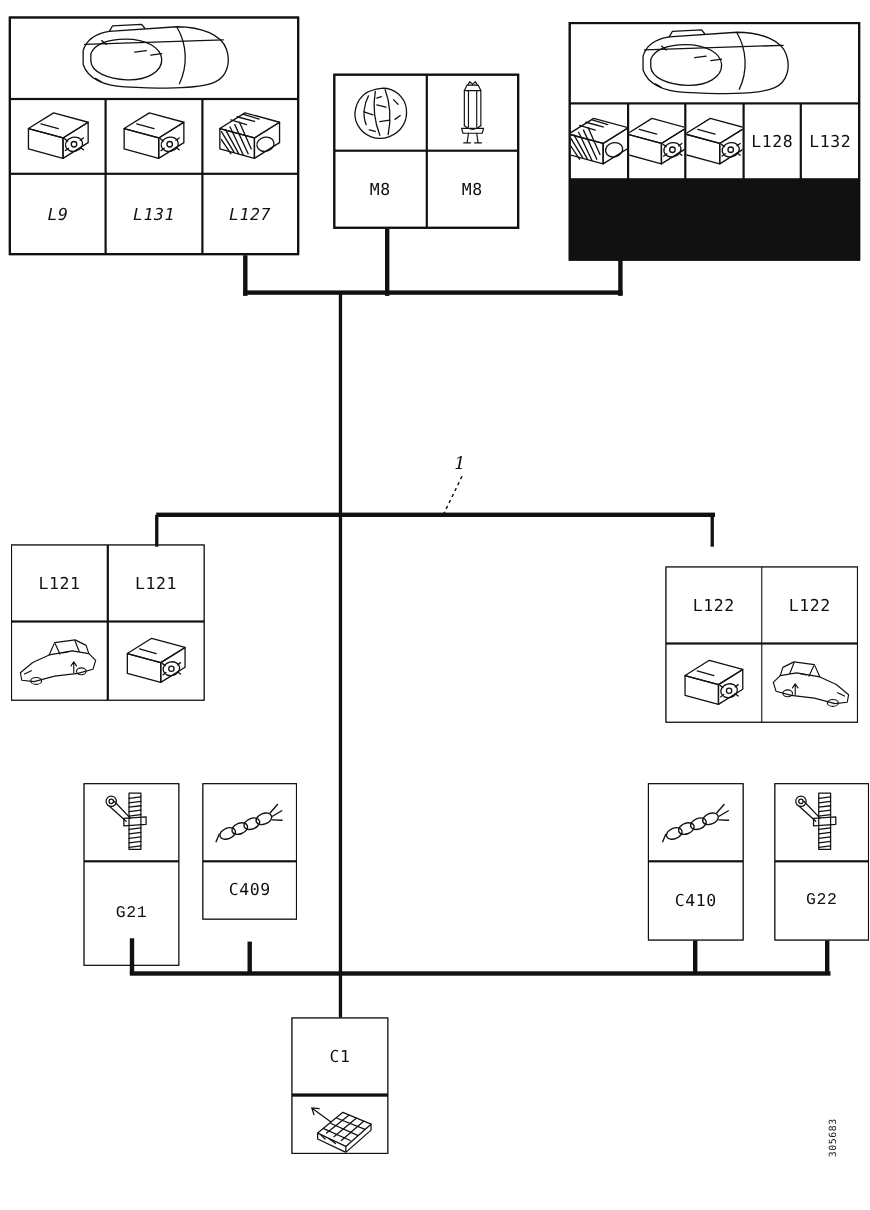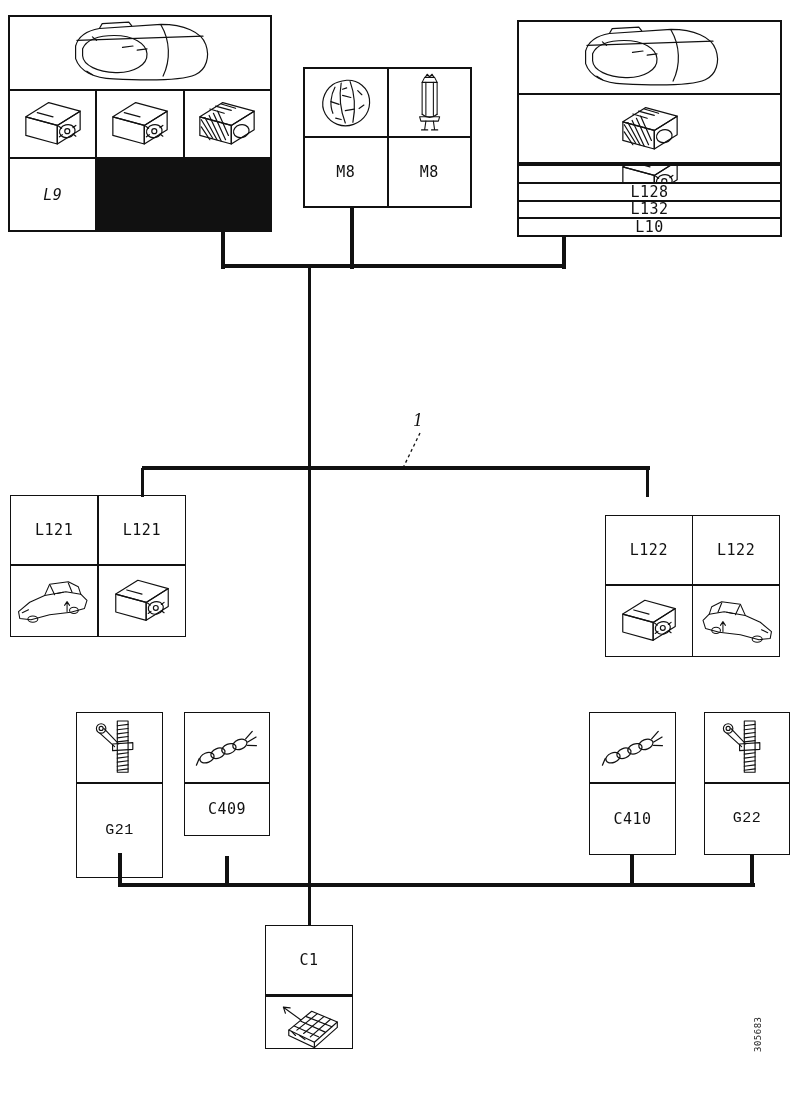--- a/index.html
+++ b/index.html
@@ -121,20 +121,22 @@
             <path d="M12,32 L44,12 L88,24 L56,44 Z"></path>
             <path d="M12,32 L12,58 L56,70 L56,44 Z"></path>
             <path d="M56,44 L56,70 L88,50 L88,24 Z"></path>
             <ellipse cx="70" cy="52" rx="11" ry="9" transform="rotate(-14 70 52)"></ellipse>
             <path d="M14,36 L30,62 M19,33 L36,64 M25,30 L42,66 M31,27 L48,64 M37,24 L52,58 M14,46 L26,64"></path>
             <path d="M26,21 L46,27 M34,17 L56,23 M42,14 L62,20"></path>
           </svg>
         </span>
     </div>
     <div class="cell label-cell">L9</div>
+    <div class="cell label-cell">L131</div>
+    <div class="cell label-cell">L127</div>
   </div>
 
   <div class="block block-lg" style="left:303px;top:67px;width:169px;height:141px;grid-template-columns:1fr 1fr;grid-template-rows:67px 1fr;">
     <div class="cell">
       <span class="icon as-motor-r">
           <svg viewBox="0 0 90 84">
             <path d="M46,9 C63,8 77,20 79,36 C81,53 72,67 56,73 C40,79 23,72 15,58 C7,44 12,25 26,15 C32,11 39,10 46,9 Z"></path>
             <path d="M29,19 C23,30 21,45 26,57"></path>
             <path d="M38,13 C35,31 37,53 44,71"></path>
             <path d="M51,11 C57,27 59,49 55,70"></path>
@@ -153,21 +155,21 @@
             <path d="M25,15 L25,68 M37,15 L37,68"></path>
             <path d="M15,70 L47,70 L45,77 L17,77 Z"></path>
             <path d="M25,77 L23,91 M37,77 L39,91 M18,91 L28,91 M34,91 L44,91"></path>
           </svg>
         </span>
     </div>
     <div class="cell label-cell">M8</div>
     <div class="cell label-cell">M8</div>
   </div>
 
-  <div class="block block-lg" style="left:517px;top:20px;width:265px;height:217px;grid-template-columns:repeat(1,1fr);grid-template-rows:71px 67px 1fr;">
+  <div class="block block-lg" style="left:517px;top:20px;width:265px;height:217px;grid-template-columns:repeat(5,1fr);grid-template-rows:71px 67px 1fr;">
     <div class="cell span3">
       <span class="icon as-hl">
           <svg viewBox="0 0 240 100">
             <path d="M28,40 C32,26 44,18 62,15 L150,9 C182,9 208,20 214,38 C220,55 215,74 199,81 C176,91 122,89 82,87 C54,86 34,76 28,58 Z"></path>
             <path d="M38,44 C43,31 61,25 83,25 C110,25 129,36 130,51 C131,67 111,79 85,78 C60,77 39,68 38,54 Z"></path>
             <path d="M30,32 L210,26"></path>
             <path d="M150,10 C163,32 164,60 153,83"></path>
             <path d="M62,15 L66,8 L104,6 L108,11"></path>
             <path d="M95,42 L110,40 M116,46 L130,44 M58,32 L52,27"></path>
             <path d="M44,76 L52,81"></path>
@@ -207,21 +209,20 @@
             <path d="M56,44 L56,70 L88,50 L88,24 Z"></path>
             <ellipse cx="70" cy="52" rx="11" ry="9" transform="rotate(-14 70 52)"></ellipse>
             <circle cx="70" cy="52" r="3.5"></circle>
             <path d="M58,45 L62,48 M82,44 L78,47 M59,60 L63,57 M82,59 L78,56"></path>
             <path d="M28,26 L50,32"></path>
           </svg>
         </span>
     </div>
     <div class="cell label-cell">L128</div>
     <div class="cell label-cell">L132</div>
-    <div class="cell label-cell">L10</div>
   </div>
 
   <div class="block block-sm" style="left:10px;top:495px;width:176px;height:142px;grid-template-columns:1fr 1fr;grid-template-rows:68px 1fr;">
     <div class="cell label-cell">L121</div>
     <div class="cell label-cell">L121</div>
     <div class="cell">
       <span class="icon as-car">
           <svg viewBox="0 0 130 90">
             <path d="M8,62 L26,47 L50,36 L84,30 L108,34 L118,44 L114,57 L92,63 L58,67 L28,75 L10,73 Z"></path>
             <path d="M50,36 L58,18 L88,14 L104,22 L108,34"></path>

